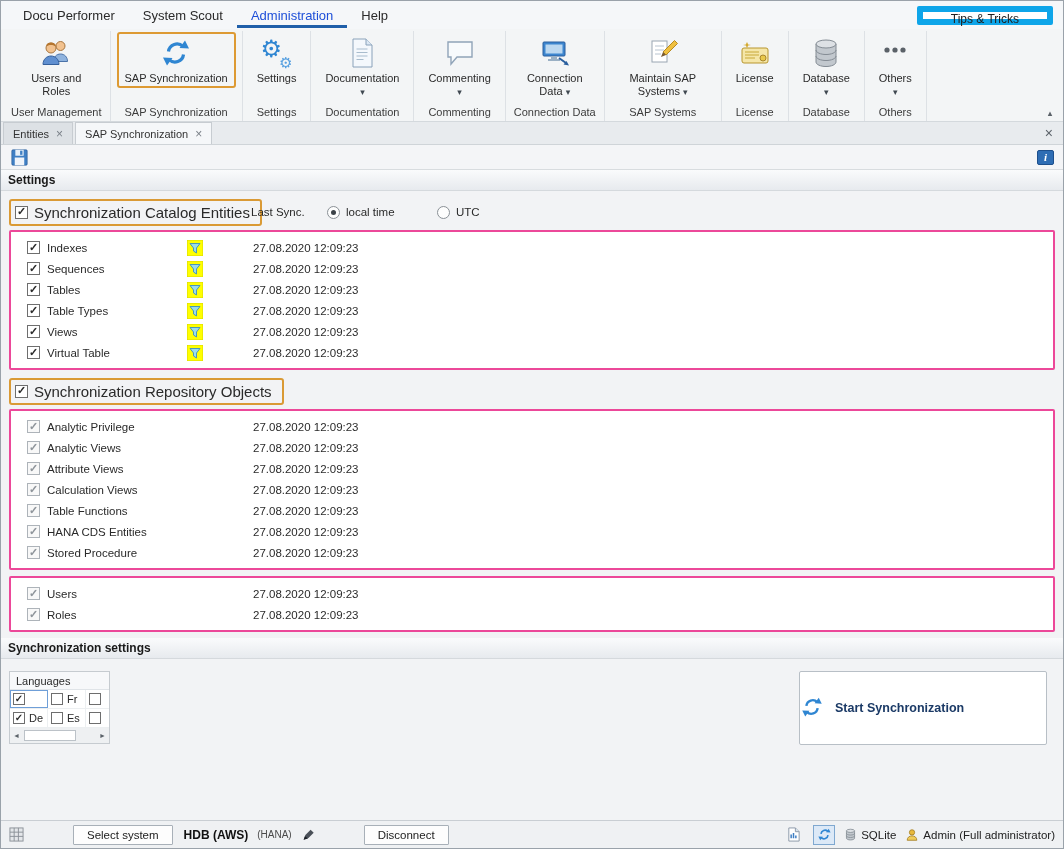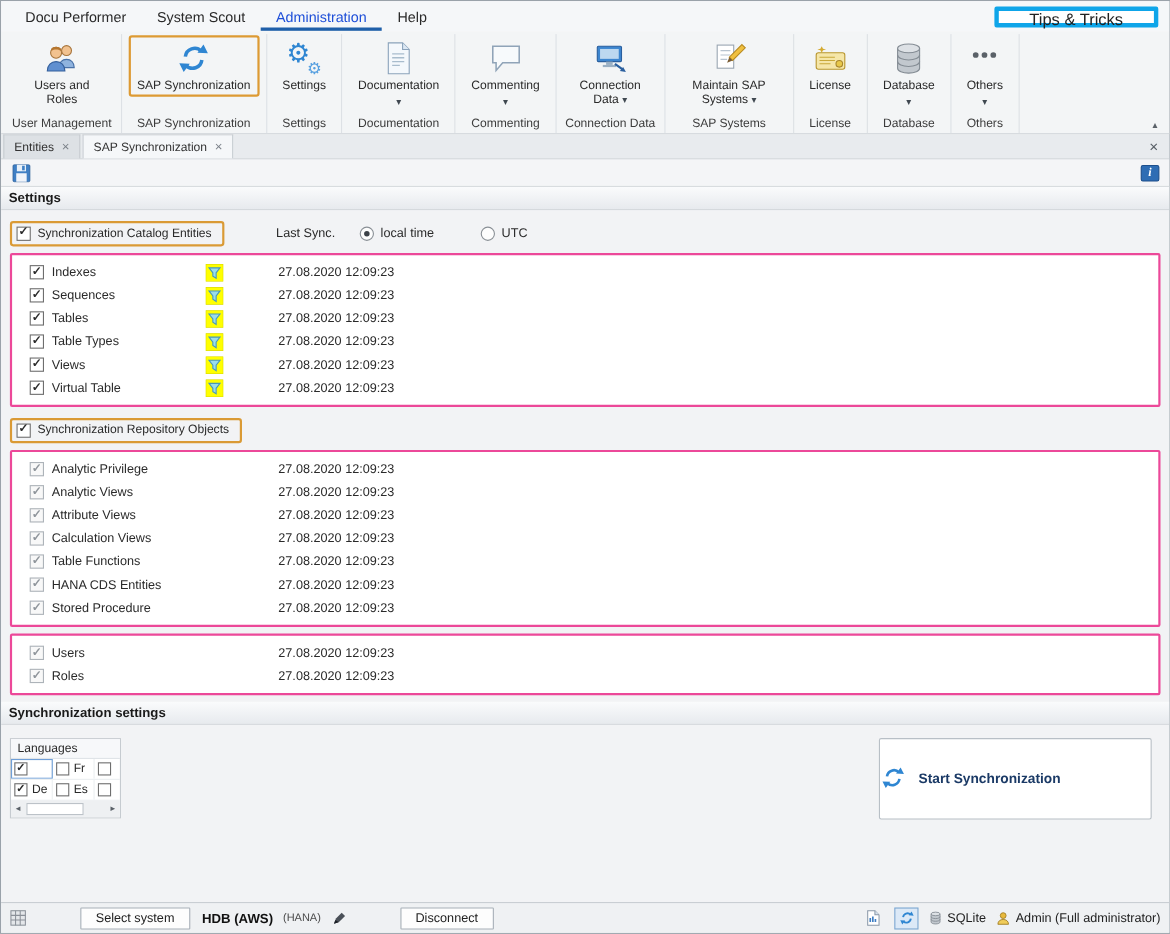--- a/index.html
+++ b/index.html
@@ -4,21 +4,21 @@
 <style>
   * { margin:0; padding:0; box-sizing:border-box; }
   html,body { width:1064px; height:849px; }
   body { font-family:"Liberation Sans", sans-serif; font-size:12px; color:#1e1e1e; background:#f2f3f5; overflow:hidden; }
   .app { width:1064px; height:849px; border:1px solid #9aa2aa; background:#f2f3f5; display:flex; flex-direction:column; }
 
   
   .menubar { height:28px; background:#f5f7f9; display:flex; align-items:center; padding:0 8px; flex:0 0 auto; }
   .menu-item { padding:6px 14px 5px; font-size:13px; color:#2a2a2a; cursor:default; }
   .menu-item.active { color:#1d4ed8; border-bottom:3px solid #1f5fa9; padding-bottom:2px; }
-  .tips-btn { margin-left:auto; margin-right:2px; background:#fff; border:4px solid #0ea5e9; border-radius:2px; height:19px; padding:0 28px; font-size:15px; font-family:inherit; color:#222; }
+  .tips-btn { margin-left:auto; margin-right:2px; background:#fff; border:6px solid #0ea5e9; border-radius:2px; height:19px; padding:0 28px; font-size:12px; font-family:inherit; color:#222; }
 
   
   .ribbon { background:#f3f5f6; border-bottom:1px solid #d4d9dd; display:flex; align-items:stretch; padding:2px 2px 0 2px; position:relative; height:93px; flex:0 0 auto; }
   .rgroup { display:flex; flex-direction:column; align-items:center; border-right:1px solid #dde1e5; padding:1px 6px 0; }
   .rgroup-label { font-size:11px; color:#3c3c3c; margin-top:auto; padding:2px 2px 3px; white-space:nowrap; }
   .rbtn { display:flex; flex-direction:column; align-items:center; padding:3px 6px 1px; border:2px solid transparent; border-radius:3px; }
   .rbtn.hl { border-color:#dd9a33; }
   .icon32 { width:32px; height:32px; display:inline-block; line-height:1; }
   .rlabel { font-size:11px; text-align:center; line-height:13px; margin-top:3px; color:#2a2a2a; }
   .rlabel.w64 { max-width:64px; }
@@ -49,21 +49,21 @@
   .info-btn { margin-left:auto; width:17px; height:15px; background:#2e6db4; border:1px solid #1d4f8c; border-radius:2px; display:flex; align-items:center; justify-content:center; }
   .info-btn::after { content:"i"; color:#fff; font-family:"Liberation Serif", serif; font-style:italic; font-weight:bold; font-size:11px; line-height:1; }
 
   
   .content { flex:1 1 auto; display:flex; flex-direction:column; overflow:hidden; background:#f2f3f5; }
   .section-header { height:21px; line-height:20px; background:linear-gradient(#fafbfc,#e7eaee); border-bottom:1px solid #d5d9dd; font-weight:bold; font-size:12px; padding-left:7px; color:#1a1a1a; flex:0 0 auto; }
   .settings-area { padding:5px 8px 0 8px; }
 
   .ghead { position:relative; height:30px; display:flex; align-items:center; margin:1px 0 3px; }
   .obox { display:inline-flex; align-items:center; gap:6px; border:2px solid #da9a35; border-radius:3px; padding:3px 10px 3px 4px; }
-  .glabel { font-size:11px; color:#2a2a2a; }
+  .glabel { font-size:15px; color:#2a2a2a; }
   .lastsync { position:absolute; left:242px; font-size:11.5px; color:#2a2a2a; }
   .radio-opt { position:absolute; display:inline-flex; align-items:center; gap:6px; font-size:11.5px; color:#2a2a2a; }
   .r-local { left:318px; }
   .r-utc { left:428px; }
   .radio { width:13px; height:13px; border:1px solid #8a9096; border-radius:50%; background:#fdfdfd; display:inline-block; position:relative; flex:0 0 auto; }
   .radio.sel::after { content:""; position:absolute; left:3px; top:3px; width:5px; height:5px; border-radius:50%; background:#3c4248; }
 
   .panel { background:#fff; border:2px solid #ec4899; border-radius:2px; padding:5px 0; margin-bottom:6px; }
   .prow { position:relative; height:21px; display:flex; align-items:center; padding-left:16px; }
   .rlbl { margin-left:7px; font-size:11.5px; color:#2a2a2a; }

